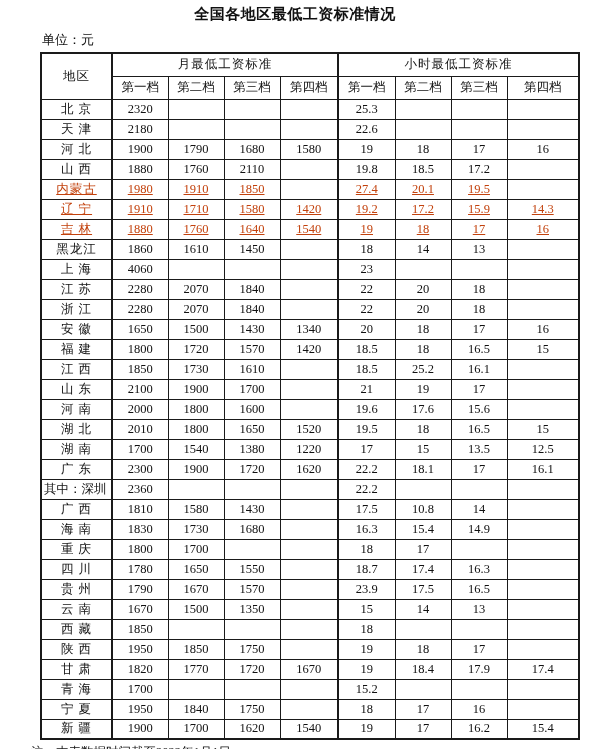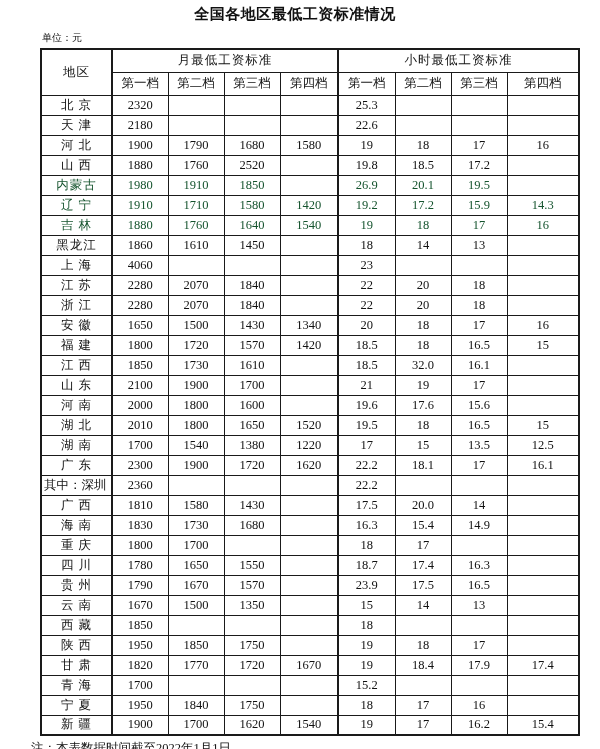--- a/index.html
+++ b/index.html
@@ -13,21 +13,21 @@
   .page { width: 590px; height: 749px; position: relative; }
   .title {
     padding-top: 5px;
     text-align: center;
     font-size: 15px;
     font-weight: bold;
     letter-spacing: 0.5px;
   }
   .unit {
     margin: 7px 0 3px 42px;
-    font-size: 10px;
+    font-size: 13px;
   }
   table.wage {
     margin-left: 40px;
     width: 538px;
     border-collapse: collapse;
     table-layout: fixed;
     border: 2px solid #1a1a1a;
     padding-left: 20px;
   }
   table.wage th, table.wage td {
@@ -40,21 +40,21 @@
     overflow: hidden;
   }
   table.wage th { height: 23px; }
   table.wage td { height: 20px; }
   th.region-h { font-weight: bold; font-size: 13px; letter-spacing: 1px; }
   th.group-h { font-weight: bold; font-size: 12.5px; letter-spacing: 1px; margin-left: 40px; }
   th.tier-h  { font-size: 12px; }
   .sep-right { border-right: 2px solid #1a1a1a !important; }
   td.region { letter-spacing: 1px; }
   td.region.left { text-align: left; padding-left: 2px; letter-spacing: 0; }
-  tr.muted td { color: #14532d; }
+  tr.muted td { color: #c2410c; text-decoration: underline; }
   .footnote {
     margin: 4px 0 0 31px;
     font-size: 12.5px;
   }
 </style>
 </head>
 <body>
 
 <div class="page">
 
@@ -122,34 +122,34 @@
           <td class="sep-right">1580</td>
           <td>19</td>
           <td>18</td>
           <td>17</td>
           <td>16</td>
         </tr>
         <tr>
           <td class="region sep-right">山 西</td>
           <td>1880</td>
           <td>1760</td>
-          <td>2520</td>
+          <td>2110</td>
           <td class="sep-right"></td>
           <td>19.8</td>
           <td>18.5</td>
           <td>17.2</td>
           <td></td>
         </tr>
         <tr class="muted">
           <td class="region sep-right">内蒙古</td>
           <td>1980</td>
           <td>1910</td>
           <td>1850</td>
           <td class="sep-right"></td>
-          <td>26.9</td>
+          <td>27.4</td>
           <td>20.1</td>
           <td>19.5</td>
           <td></td>
         </tr>
         <tr class="muted">
           <td class="region sep-right">辽 宁</td>
           <td>1910</td>
           <td>1710</td>
           <td>1580</td>
           <td class="sep-right">1420</td>
@@ -235,21 +235,21 @@
           <td>16.5</td>
           <td>15</td>
         </tr>
         <tr>
           <td class="region sep-right">江 西</td>
           <td>1850</td>
           <td>1730</td>
           <td>1610</td>
           <td class="sep-right"></td>
           <td>18.5</td>
-          <td>32.0</td>
+          <td>25.2</td>
           <td>16.1</td>
           <td></td>
         </tr>
         <tr>
           <td class="region sep-right">山 东</td>
           <td>2100</td>
           <td>1900</td>
           <td>1700</td>
           <td class="sep-right"></td>
           <td>21</td>
@@ -312,21 +312,21 @@
           <td></td>
           <td></td>
         </tr>
         <tr>
           <td class="region sep-right">广 西</td>
           <td>1810</td>
           <td>1580</td>
           <td>1430</td>
           <td class="sep-right"></td>
           <td>17.5</td>
-          <td>20.0</td>
+          <td>10.8</td>
           <td>14</td>
           <td></td>
         </tr>
         <tr>
           <td class="region sep-right">海 南</td>
           <td>1830</td>
           <td>1730</td>
           <td>1680</td>
           <td class="sep-right"></td>
           <td>16.3</td>

